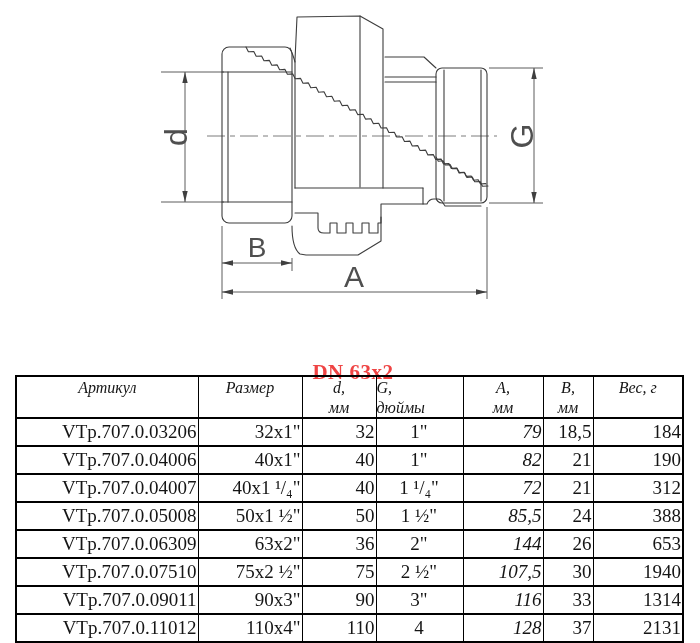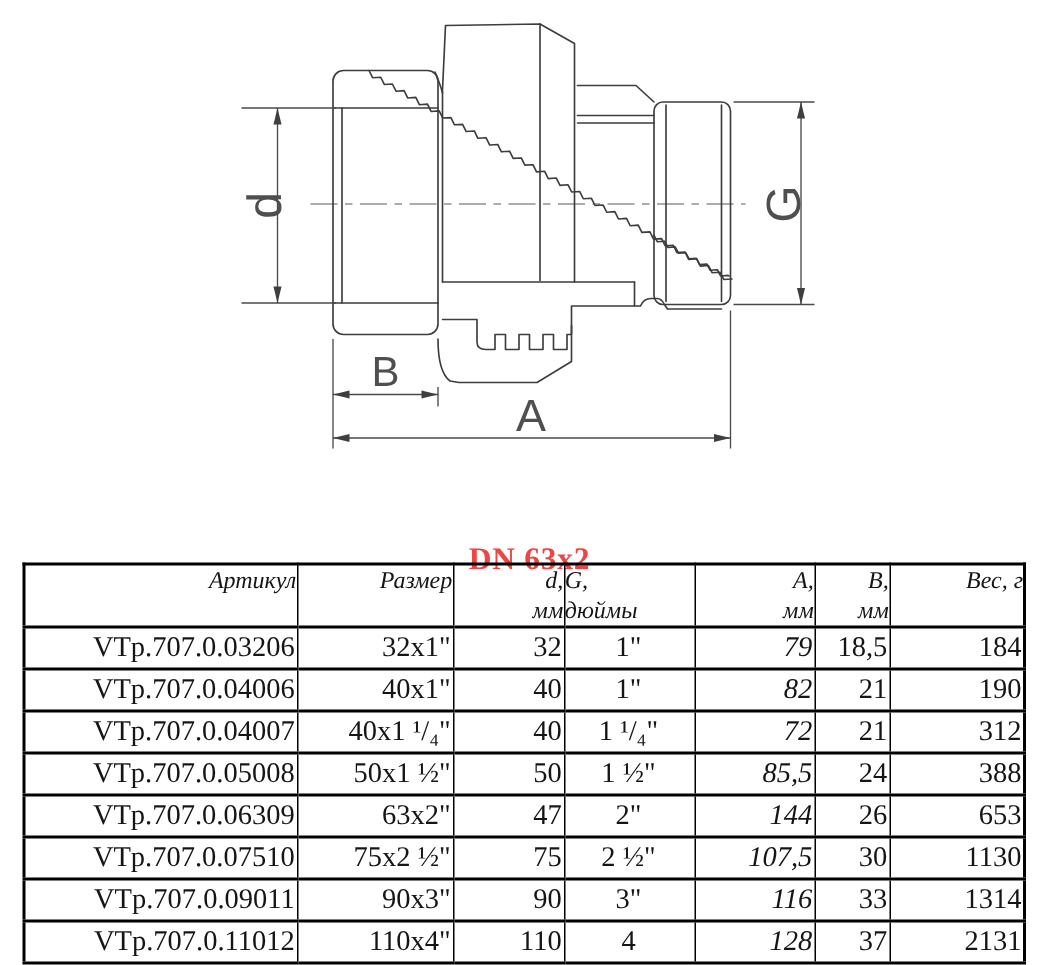--- a/index.html
+++ b/index.html
@@ -21,21 +21,21 @@
     margin-top:36px;
   }
   
   #spec-table{
     position:absolute;left:15px;top:375px;width:667px;
     border-collapse:collapse;table-layout:fixed;
     font-family:"Liberation Serif","DejaVu Serif",serif;color:#151515;
   }
   #spec-table th,#spec-table td{border:1.5px solid #000;}
   #spec-table th{
-    height:36px;vertical-align:top;text-align:right;font-weight:normal;
+    height:36px;vertical-align:top;text-align:center;font-weight:normal;
     font-style:italic;font-size:16px;padding:2px 0 0 0;border-bottom-width:2px;
   }
   #spec-table th .h2{display:block;margin-top:2px;}
   #spec-table td{
     height:24px;font-size:19px;vertical-align:middle;text-align:right;
     border-top-width:2px;border-bottom-width:2px;white-space:nowrap;
   }
   #spec-table{border:2.5px solid #000;}
   .c0{padding-left:18px;}
   .c1{padding-left:13px;}
@@ -177,34 +177,34 @@
         <td class="c1">50x1 ½"</td>
         <td class="c2">50</td>
         <td class="c3">1 ½"</td>
         <td class="c4">85,5</td>
         <td class="c5">24</td>
         <td class="c6">388</td>
       </tr>
       <tr>
         <td class="c0">VTp.707.0.06309</td>
         <td class="c1">63x2"</td>
-        <td class="c2">47</td>
+        <td class="c2">36</td>
         <td class="c3">2"</td>
         <td class="c4">144</td>
         <td class="c5">26</td>
         <td class="c6">653</td>
       </tr>
       <tr>
         <td class="c0">VTp.707.0.07510</td>
         <td class="c1">75x2 ½"</td>
         <td class="c2">75</td>
         <td class="c3">2 ½"</td>
         <td class="c4">107,5</td>
         <td class="c5">30</td>
-        <td class="c6">1130</td>
+        <td class="c6">1940</td>
       </tr>
       <tr>
         <td class="c0">VTp.707.0.09011</td>
         <td class="c1">90x3"</td>
         <td class="c2">90</td>
         <td class="c3">3"</td>
         <td class="c4">116</td>
         <td class="c5">33</td>
         <td class="c6">1314</td>
       </tr>

